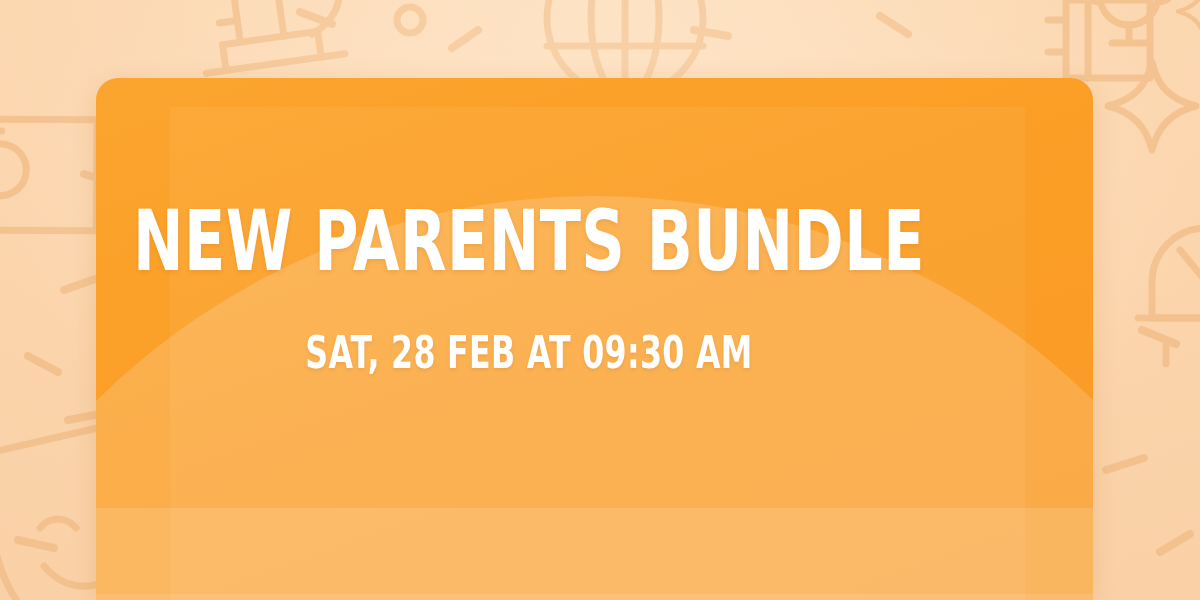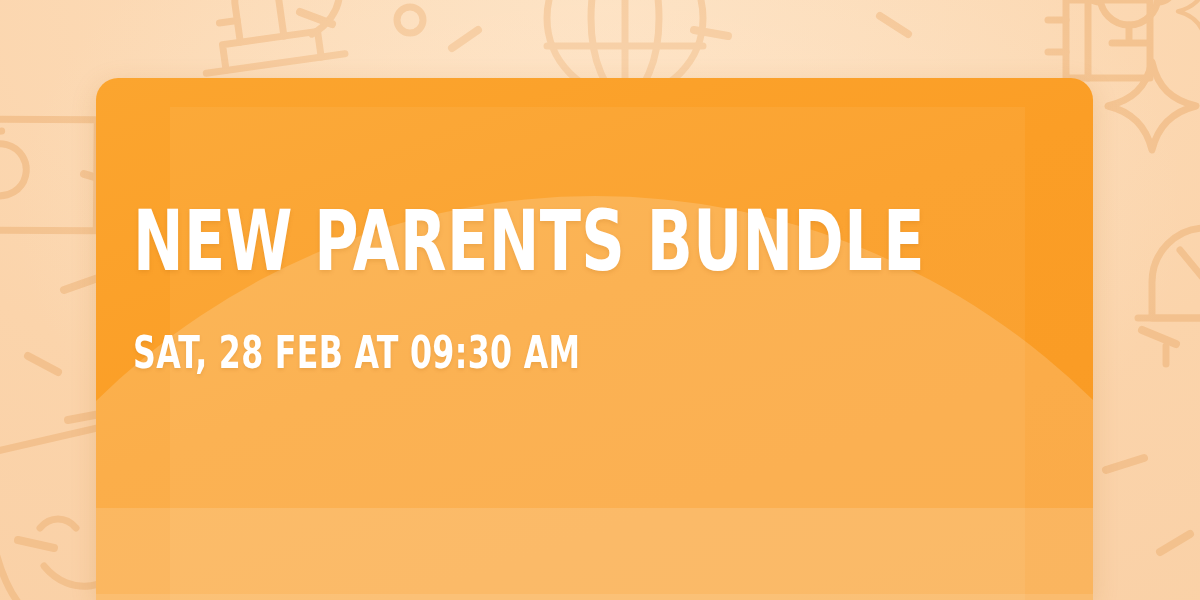--- a/index.html
+++ b/index.html
@@ -84,20 +84,21 @@
     background:rgba(255,255,255,.10);
     pointer-events:none;
   }
 
   
   .card-text {
     position:absolute;
     left:37px;
     top:120px;
     z-index:6;
+    text-align:center;
   }
 
   #event-title {
     color:#ffffff;
     font-family:"DejaVu Sans Condensed","Liberation Sans Narrow","Liberation Sans", sans-serif;
     font-size:84px;
     line-height:86px;
     font-weight:bold;
     letter-spacing:.5px;
     transform:scaleX(.80);

